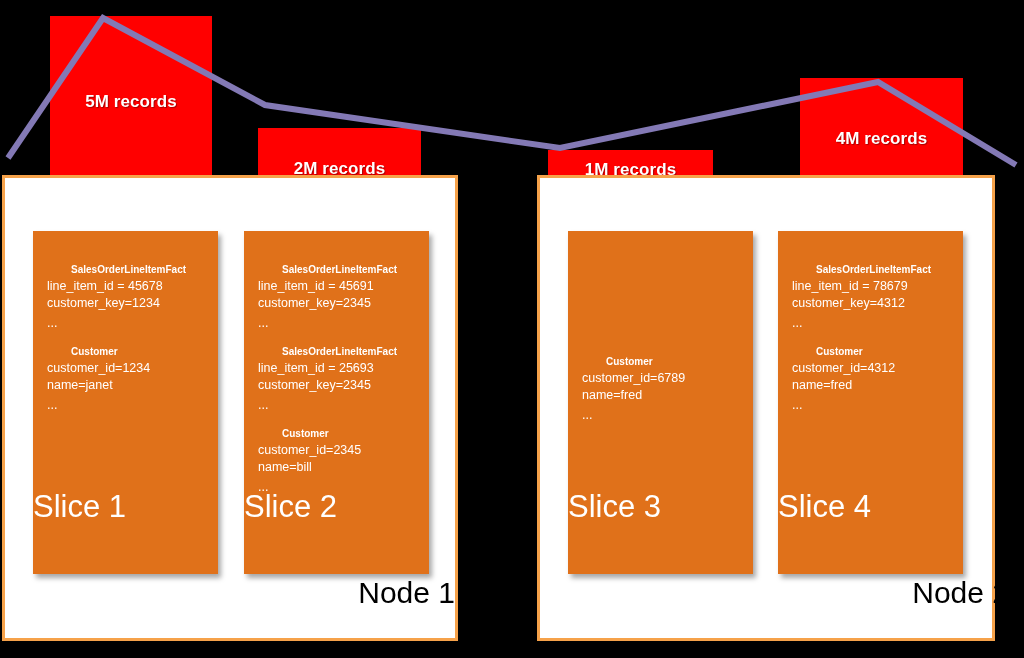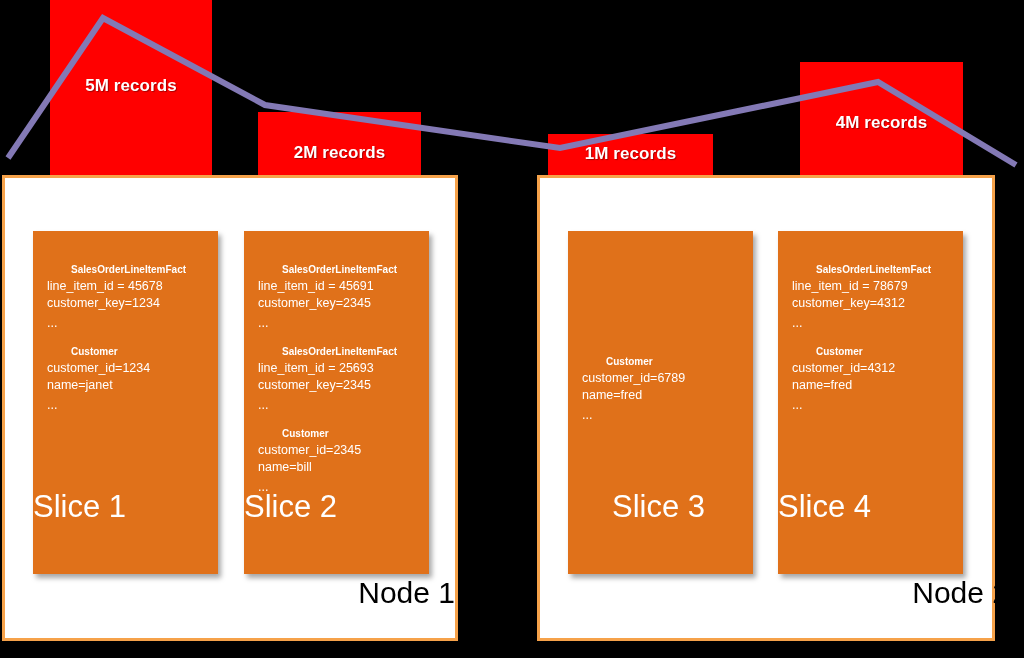--- a/index.html
+++ b/index.html
@@ -22,20 +22,21 @@
     width: 1024px;
     height: 658px;
     background: #000000;
   }
 
   
   .bar {
     position: absolute;
     background: #FF0000;
     box-sizing: border-box;
+    margin-top: 16px;
   }
   .bar-label {
     position: absolute;
     left: 0;
     width: 100%;
     text-align: center;
     color: #FFFFFF;
     font-weight: bold;
     font-size: 17px;
     letter-spacing: 0.1px;
@@ -176,21 +177,21 @@
       <div class="node-box" style="left: 537px; top: 175px; width: 458px; height: 466px; border-color: rgb(246, 162, 74); background: rgb(255, 255, 255);">
         <div class="node-label" style="top: 398px; padding-left: 17px;">Node 2</div>
       </div>
       <div class="slice" style="left: 568px; top: 231px; width: 185px; height: 343px; background: rgb(224, 113, 26);">
         <div class="slice-body" style="top: 122px;">
           <div class="rec-title">Customer</div>
           <div class="rec-line">customer_id=6789</div>
           <div class="rec-line">name=fred</div>
           <div class="rec-ellipsis">...</div>
         </div>
-        <div class="slice-name" style="top: 258px; margin-left: 44px;">Slice 3</div>
+        <div class="slice-name" style="top: 258px;">Slice 3</div>
       </div>
       <div class="slice" style="left: 778px; top: 231px; width: 185px; height: 343px; background: rgb(224, 113, 26);">
         <div class="slice-body" style="top: 30px;">
           <div class="rec-title">SalesOrderLineItemFact</div>
           <div class="rec-line">line_item_id = 78679</div>
           <div class="rec-line">customer_key=4312</div>
           <div class="rec-ellipsis">...</div>
           <div class="rec-gap"></div>
           <div class="rec-title">Customer</div>
           <div class="rec-line">customer_id=4312</div>

